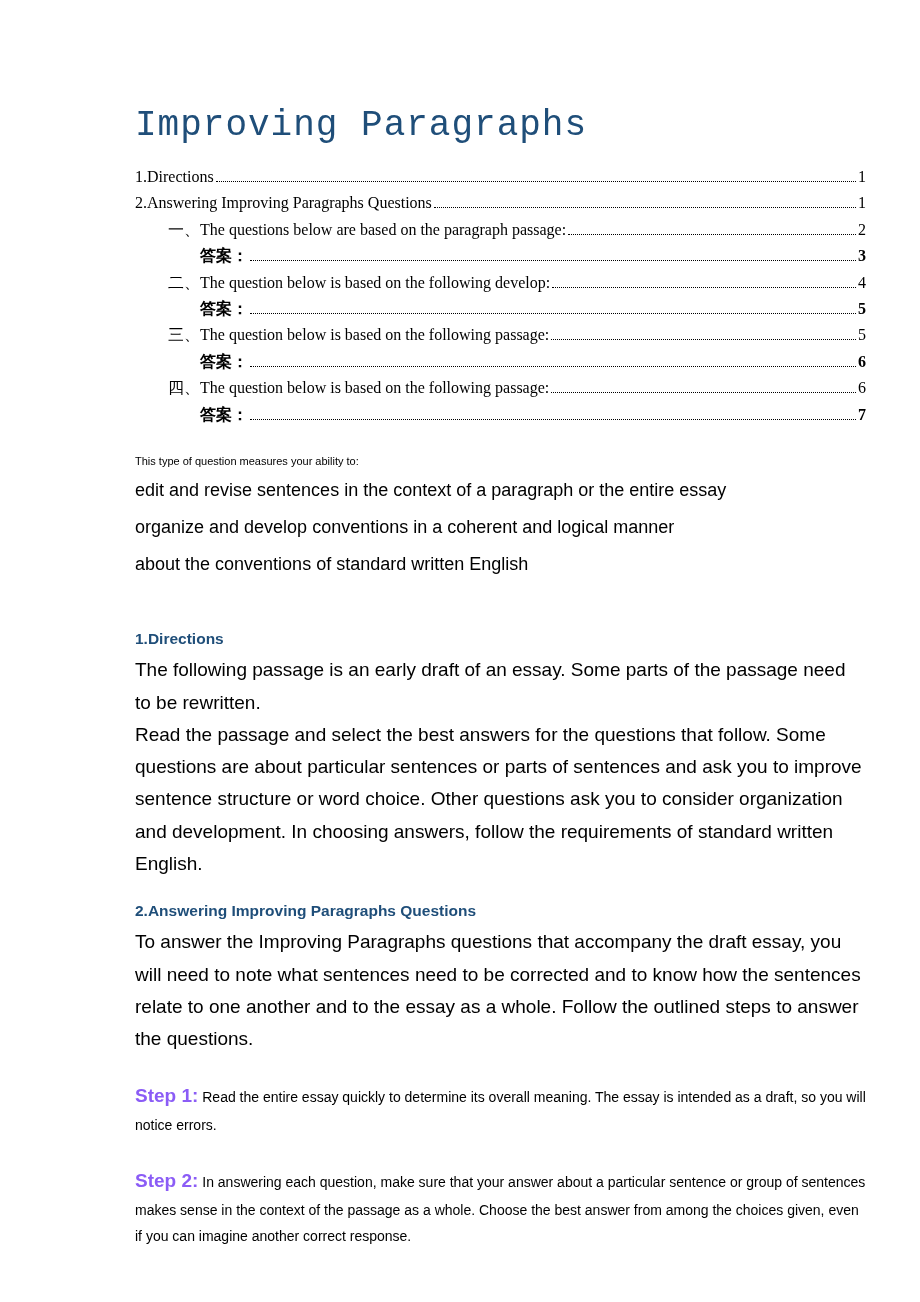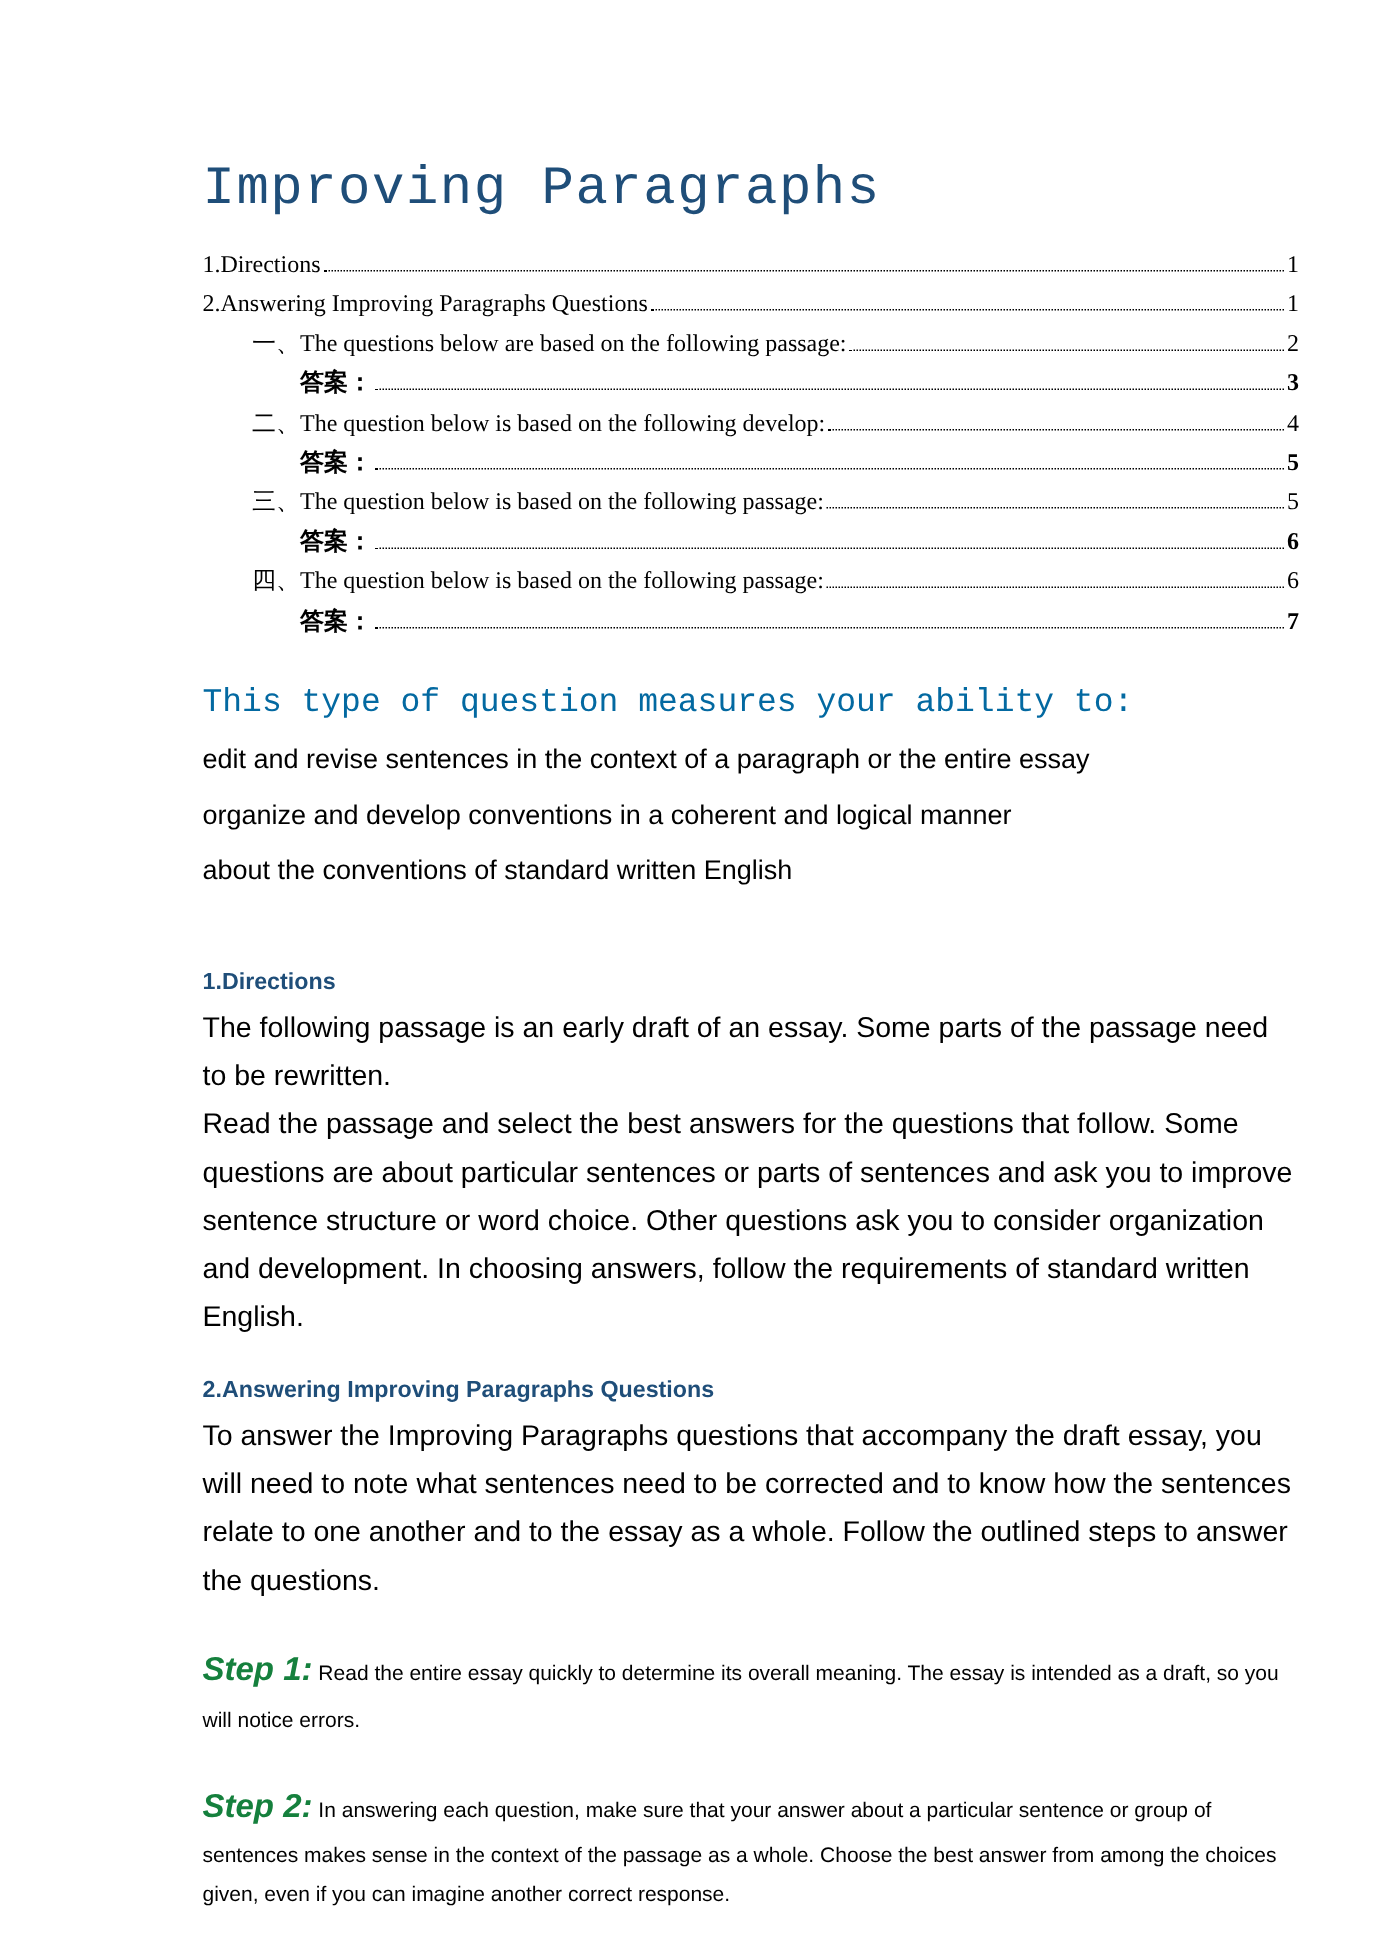--- a/index.html
+++ b/index.html
@@ -41,23 +41,23 @@
   .toc-row.level3 { padding-left: 65px; font-weight: bold; }
   .toc-label { flex: 0 0 auto; }
   .toc-dots {
     flex: 1 1 auto;
     border-bottom: 1.2px dotted #000;
     margin: 0 2px 4px 2px;
     min-width: 10px;
   }
   .toc-page { flex: 0 0 auto; }
   .subheading {
-    font-family: Liberation Mono, monospace;
-    color: #0369a1;
-    font-size: 22px;
+    font-family: Liberation Sans, sans-serif;
+    color: #000000;
+    font-size: 11px;
     margin: 0 0 8px 0;
     line-height: 1.4;
   }
   .ability-list {
     font-family: Verdana, Arial, sans-serif;
     font-size: 18px;
     line-height: 1.5;
     margin-bottom: 52px;
   }
   .ability-list div { margin-bottom: 10px; }
@@ -71,23 +71,22 @@
   .body-text {
     font-family: Verdana, Arial, sans-serif;
     font-size: 19px;
     line-height: 1.7;
     color: #000;
     margin-bottom: 22px;
   }
   .step-label {
     font-family: Verdana, Arial, sans-serif;
     font-weight: bold;
-    font-size: 22px;
-    color: #15803d;
-    font-style: italic;
+    font-size: 19px;
+    color: #8b5cf6;
   }
   .step-text {
     font-family: Verdana, Arial, sans-serif;
     font-size: 14px;
     line-height: 1.85;
     color: #000;
     margin-bottom: 24px;
   }
 </style>
 </head>
@@ -102,21 +101,21 @@
       <span class="toc-label">1.Directions</span>
       <span class="toc-dots"></span>
       <span class="toc-page">1</span>
     </div>
     <div class="toc-row level1">
       <span class="toc-label">2.Answering Improving Paragraphs Questions </span>
       <span class="toc-dots"></span>
       <span class="toc-page">1</span>
     </div>
     <div class="toc-row level2">
-      <span class="toc-label">一、The questions below are based on the following passage: </span>
+      <span class="toc-label">一、The questions below are based on the paragraph passage: </span>
       <span class="toc-dots"></span>
       <span class="toc-page">2</span>
     </div>
     <div class="toc-row level3">
       <span class="toc-label">答案：</span>
       <span class="toc-dots"></span>
       <span class="toc-page">3</span>
     </div>
     <div class="toc-row level2">
       <span class="toc-label">二、The question below is based on the following develop: </span>

